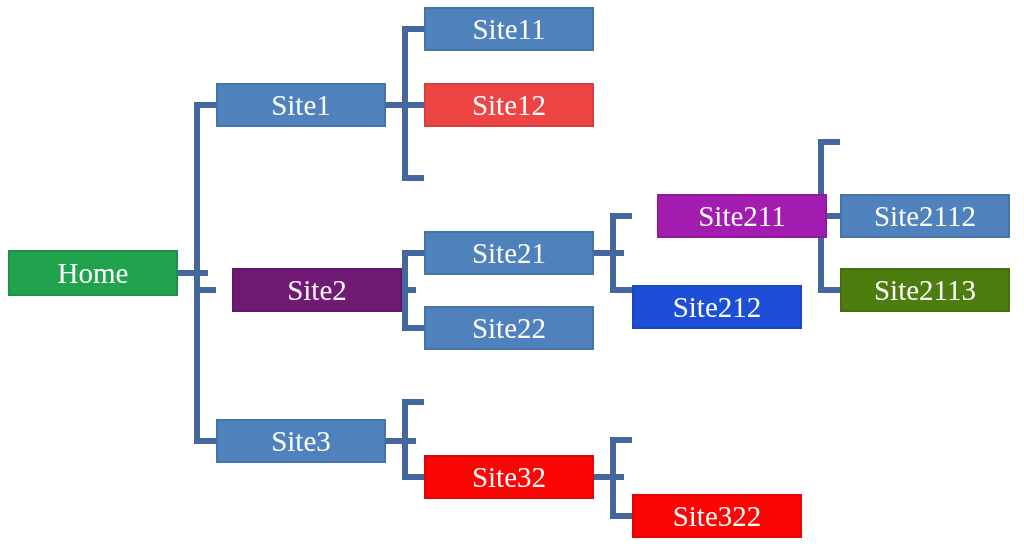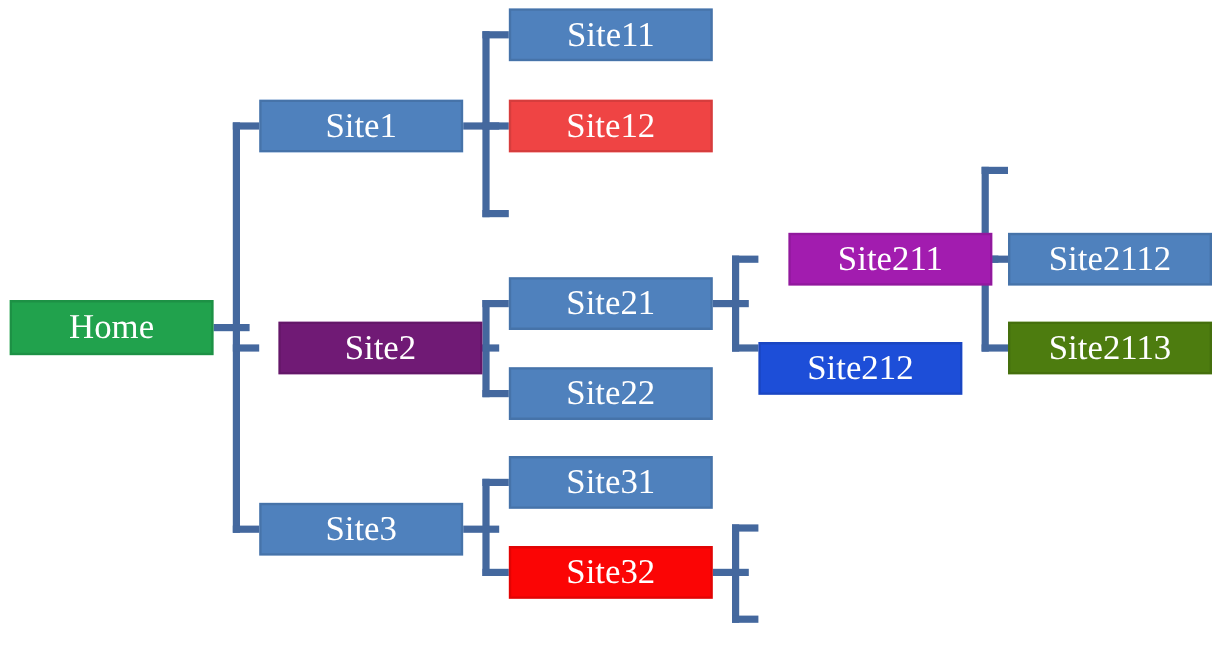--- a/index.html
+++ b/index.html
@@ -74,22 +74,22 @@
   <div class="node root" style="left: 8px; top: 250px; background: rgb(33, 162, 77);">Home</div>
 
   <div class="node" style="left: 216px; top: 83px; background: rgb(79, 129, 189);">Site1</div>
   <div class="node" style="left: 232px; top: 268px; background: #701a75; text-align: center;">Site2</div>
   <div class="node" style="left: 216px; top: 419px; background: rgb(79, 129, 189);">Site3</div>
 
   <div class="node" style="left: 424px; top: 7px; background: rgb(79, 129, 189);">Site11</div>
   <div class="node" style="left: 424px; top: 83px; background: #ef4444; text-align: center;">Site12</div>
   <div class="node" style="left: 424px; top: 231px; background: rgb(79, 129, 189);">Site21</div>
   <div class="node" style="left: 424px; top: 306px; background: rgb(79, 129, 189);">Site22</div>
-  <div class="node" style="left: 424px; top: 380px; background: rgb(79, 129, 189);">Site31</div>
   <div class="node" style="left: 424px; top: 455px; background: rgb(251, 5, 5);">Site32</div>
 
   <div class="node" style="left: 657px; top: 194px; background: #a21caf;">Site211</div>
   <div class="node" style="left: 632px; top: 268px; background: #1d4ed8; margin-top: 17px;">Site212</div>
+  <div class="node" style="left: 632px; top: 494px; background: rgb(251, 5, 5);">Site322</div>
 
   <div class="node" style="left: 840px; top: 194px; background: rgb(79, 129, 189);">Site2112</div>
   <div class="node" style="left: 840px; top: 268px; background: #4d7c0f;">Site2113</div>
 
 </div>
 
 </body></html>

